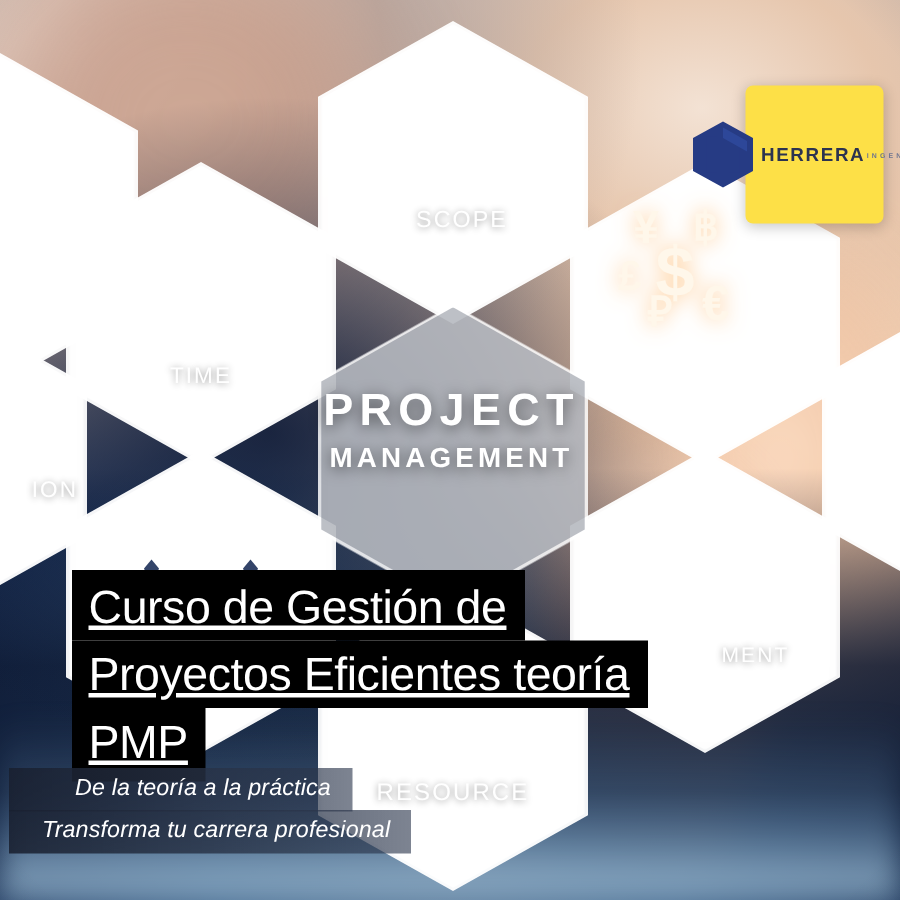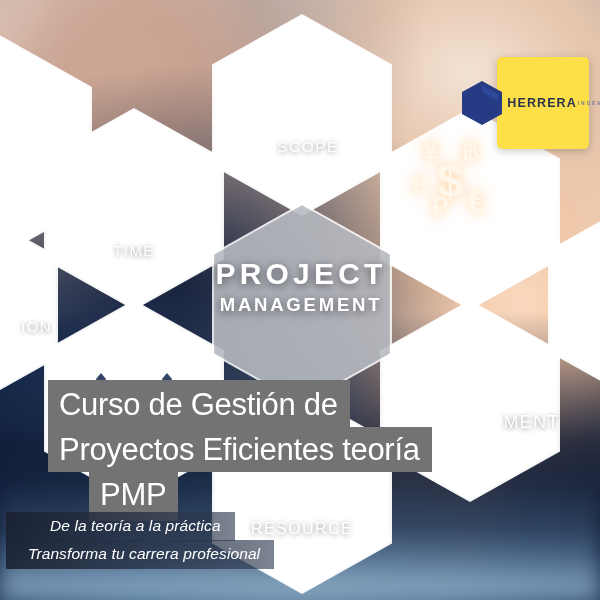--- a/index.html
+++ b/index.html
@@ -94,25 +94,25 @@
   .logo-card {
     position:absolute; left:497px; top:57px; width:92px; height:92px;
     background:#fde047; border-radius:5px; box-shadow:0 2px 9px rgba(0,0,0,.22);
     display:flex; align-items:center; justify-content:center; gap:1px;
   }
   .logo-name { font-size:12.5px; font-weight:700; letter-spacing:1.1px; color:#2c3350; }
   .logo-sub  { font-size:4.6px; font-weight:600; letter-spacing:2.1px; color:#6d7490; }
 
   
   .headline { position:absolute; left:48px; top:380px; }
-  .hl-row { display:block; background:#737373; color:#fff;
+  .hl-row { display:block; background:#000000; color:#fff;
             font-size:31px; font-weight:500; line-height:1.0;
-            padding:7px 12px 7px 11px; letter-spacing:-.3px; width:max-content; }
+            padding:7px 12px 7px 11px; letter-spacing:-.3px; width:max-content;text-decoration:underline; }
   .hl-row.r1 { padding-top:9px; }
-  .hl-row.r3 { padding-bottom:11px;margin-left:41px; }
+  .hl-row.r3 { padding-bottom:11px; }
 
   
   .subbar {
     position:absolute; color:#fff; font-style:italic; font-weight:500;
     font-size:15.5px; letter-spacing:.1px; padding:5px 14px 6px 22px;
     background:linear-gradient(to right, rgba(25,32,48,.88) 0%, rgba(40,50,70,.80) 55%, rgba(45,56,78,.62) 100%);
     white-space:nowrap;
   }
   .sub1 { left:6px; top:512px;padding-left:44px; }
   .sub2 { left:6px; top:540px; }
@@ -242,21 +242,21 @@
     <div class="icon-wrap" style="left:404px; top:330px; width:134px; height:76px;">
       <svg width="132" height="74" viewBox="0 0 132 74">
         <g fill="#fff">
           <path d="M4 18 l20-9 l11 20 l-20 10 z"></path>
           <path d="M128 18 l-20-9 l-11 20 l20 10 z"></path>
           <path d="M35 27 c6-5 13-7 20-5 l12 4 c3 1 6 1 9 0 l8-3 l14 24 c-5 4-11 5-16 2 l-9-6 l-6 6 c-3 3-8 3-11 0 l-2-2 l-4 4 c-3 3-7 3-10 0 l-2-2 l-3 3 c-3 3-7 2-9-1 z"></path>
           <path d="M26 31 c5 0 9 3 11 8 l10 21 c2 4 0 8-4 9 c-4 2-8 0-10-4 l-11-22 z" opacity=".95"></path>
         </g>
       </svg>
     </div>
-    <div class="hexlabel" style="left:380px; top:412px; width:180px; font-size:18px; text-align:right; padding-left:101px;">MENT</div>
+    <div class="hexlabel" style="left:380px; top:428px; width:180px; font-size:14px; text-align:left; padding-left:101px;">MENT</div>
 
     <div class="hex hex-ring hex-glow" style="left:212px; top:392px; width:180px; height:202px;">
         <div class="inner"></div>
       </div>
     <div class="icon-wrap" style="left:268px; top:458px; width:68px; height:68px;">
       <svg width="64" height="64" viewBox="0 0 64 64">
         <circle cx="32" cy="32" r="25" fill="none" stroke="#fff" stroke-width="5.5"></circle>
         <path d="M18 20 h9 l5 16 l5-16 h9 l-14 28 z" fill="#fff"></path>
       </svg>
     </div>

